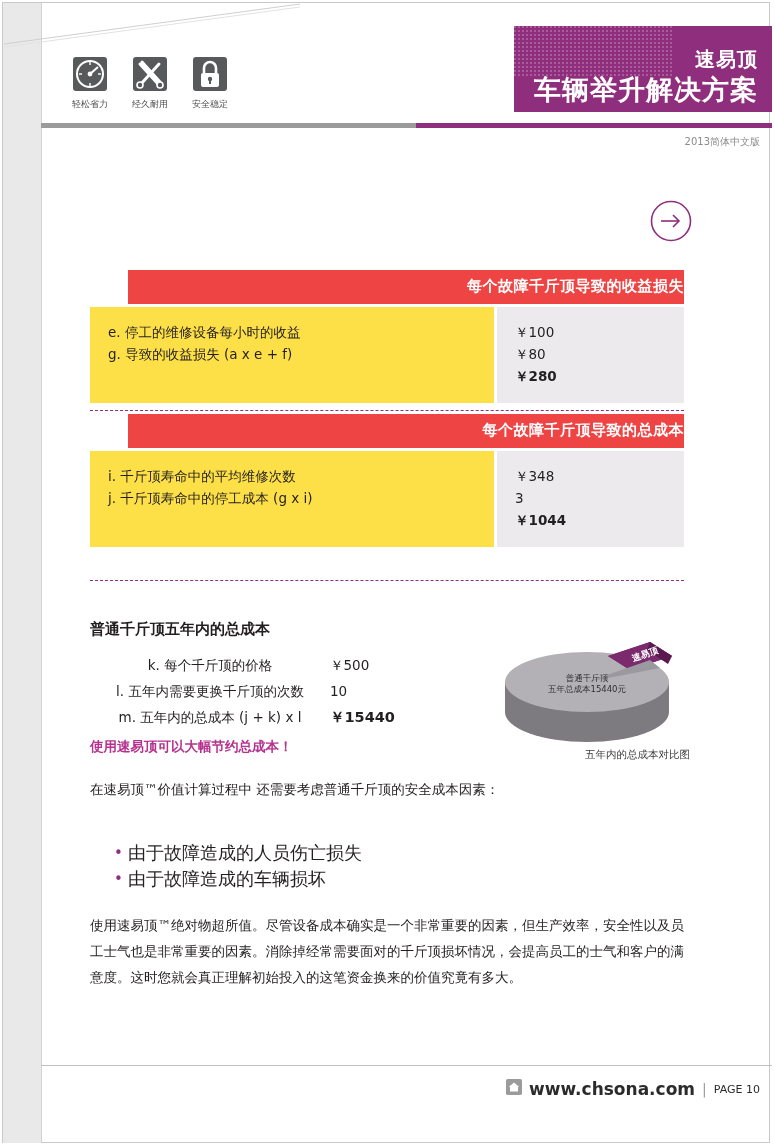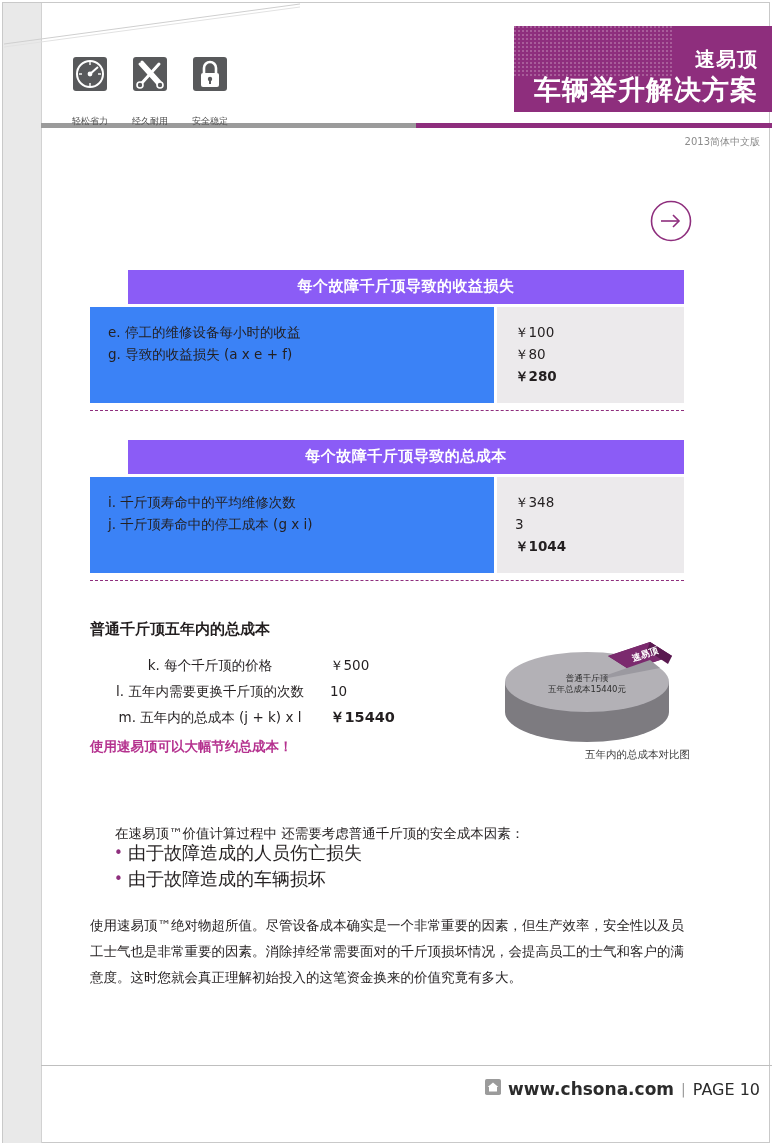--- a/index.html
+++ b/index.html
@@ -129,21 +129,21 @@
     display: flex;
     gap: 12px;
   }
   .icon-item { width: 48px; text-align: center; }
   .icon-box {
     width: 44px; height: 40px;
     margin: 0 auto;
     position: relative;
   }
   .icon-caption {
-    margin-top: 20px;
+    margin-top: 3px;
     font-size: 9px;
     color: #4d4d4d;
     font-family: "DejaVu Sans", sans-serif;
     white-space: nowrap;
   }
 
   
   .circle-arrow {
     position: absolute;
     right: 82px;
@@ -151,37 +151,37 @@
     width: 42px; height: 42px;
   }
 
   
   .tbl {
     position: absolute;
     left: 90px;
     width: 594px;
   }
   .tbl-title {
-    background: #8b5cf6;
+    background: #ef4444;
     color: #ffffff;
     font-size: 15px;
     font-weight: bold;
-    text-align: center;
+    text-align: right;
     padding: 7px 0 8px 0;
     font-family: "DejaVu Sans", sans-serif;
     letter-spacing: .5px;
     margin-left: 38px;
   }
   .tbl-body {
     display: flex;
     margin-top: 3px;
   }
   .tbl-left {
     width: 404px;
-    background: #3b82f6;
+    background: #fde047;
     padding: 14px 0 16px 18px;
     box-sizing: border-box;
   }
   .tbl-right {
     width: 187px;
     background: #eceaec;
     margin-left: 3px;
     padding: 14px 0 16px 18px;
     box-sizing: border-box;
   }
@@ -300,21 +300,21 @@
     position: absolute;
     right: 14px;
     top: 1079px;
     display: flex;
     align-items: center;
     gap: 7px;
     font-family: "DejaVu Sans", sans-serif;
   }
   .footer-url { font-size: 17px; color: #2b2b2b; font-weight: bold; }
   .footer-sep { color: #9a9a9a; font-size: 14px; }
-  .footer-page { font-size: 16px; color: #2b2b2b; }
+  .footer-page { font-size: 11px; color: #2b2b2b; }
 </style>
 </head>
 <body>
 
 <div class="page">
 
   <div class="page-frame"></div>
   <div class="left-band"></div>
   <div class="left-band-inner"></div>
 
@@ -400,21 +400,21 @@
       </div>
       <div class="tbl-right">
         <div class="tbl-row">￥100</div>
         <div class="tbl-row">￥80</div>
         <div class="tbl-row bold">￥280</div>
       </div>
     </div>
   </div>
   <div class="dashed" style="top:410px;"></div>
 
-  <div class="tbl" style="top:440px;">
+  <div class="tbl" style="top:414px;">
     <div class="tbl-title">每个故障千斤顶导致的总成本</div>
     <div class="tbl-body">
       <div class="tbl-left">
         <div class="tbl-row">i. 千斤顶寿命中的平均维修次数</div>
         <div class="tbl-row">j. 千斤顶寿命中的停工成本 (g x i)</div>
       </div>
       <div class="tbl-right">
         <div class="tbl-row">￥348</div>
         <div class="tbl-row">3</div>
         <div class="tbl-row bold">￥1044</div>
@@ -452,21 +452,21 @@
       <path d="M150 30 L172 44 L168 52 L147 38 Z" fill="#5a1a50"></path>
 
       <path d="M87 70 L160 56 L150 48 Z" fill="#9b99a0"></path>
       <text x="87" y="69" text-anchor="middle" font-family="DejaVu Sans, sans-serif" font-size="8.5" fill="#2f2f2f">普通千斤顶</text>
       <text x="87" y="80" text-anchor="middle" font-family="DejaVu Sans, sans-serif" font-size="8.5" fill="#2f2f2f">五年总成本15440元</text>
       <text x="146" y="45" text-anchor="middle" font-family="DejaVu Sans, sans-serif" font-size="9" font-weight="bold" fill="#ffffff" transform="rotate(-19 146 45)">速易顶</text>
     </svg>
   </div>
   <div class="pie-caption">五年内的总成本对比图</div>
 
-  <div class="para" style="top:820px;margin-left:25px;">在速易顶™价值计算过程中 还需要考虑普通千斤顶的安全成本因素：</div>
+  <div class="para" style="top:776px;">在速易顶™价值计算过程中 还需要考虑普通千斤顶的安全成本因素：</div>
 
   <div class="bullets" style="top:840px;">
     <div class="bullet">由于故障造成的人员伤亡损失</div>
     <div class="bullet">由于故障造成的车辆损坏</div>
   </div>
 
   <div class="para" style="top:912px;">使用速易顶™绝对物超所值。尽管设备成本确实是一个非常重要的因素，但生产效率，安全性以及员工士气也是非常重要的因素。消除掉经常需要面对的千斤顶损坏情况，会提高员工的士气和客户的满意度。这时您就会真正理解初始投入的这笔资金换来的价值究竟有多大。</div>
 
   <div class="footer-rule"></div>
   <div class="footer">

